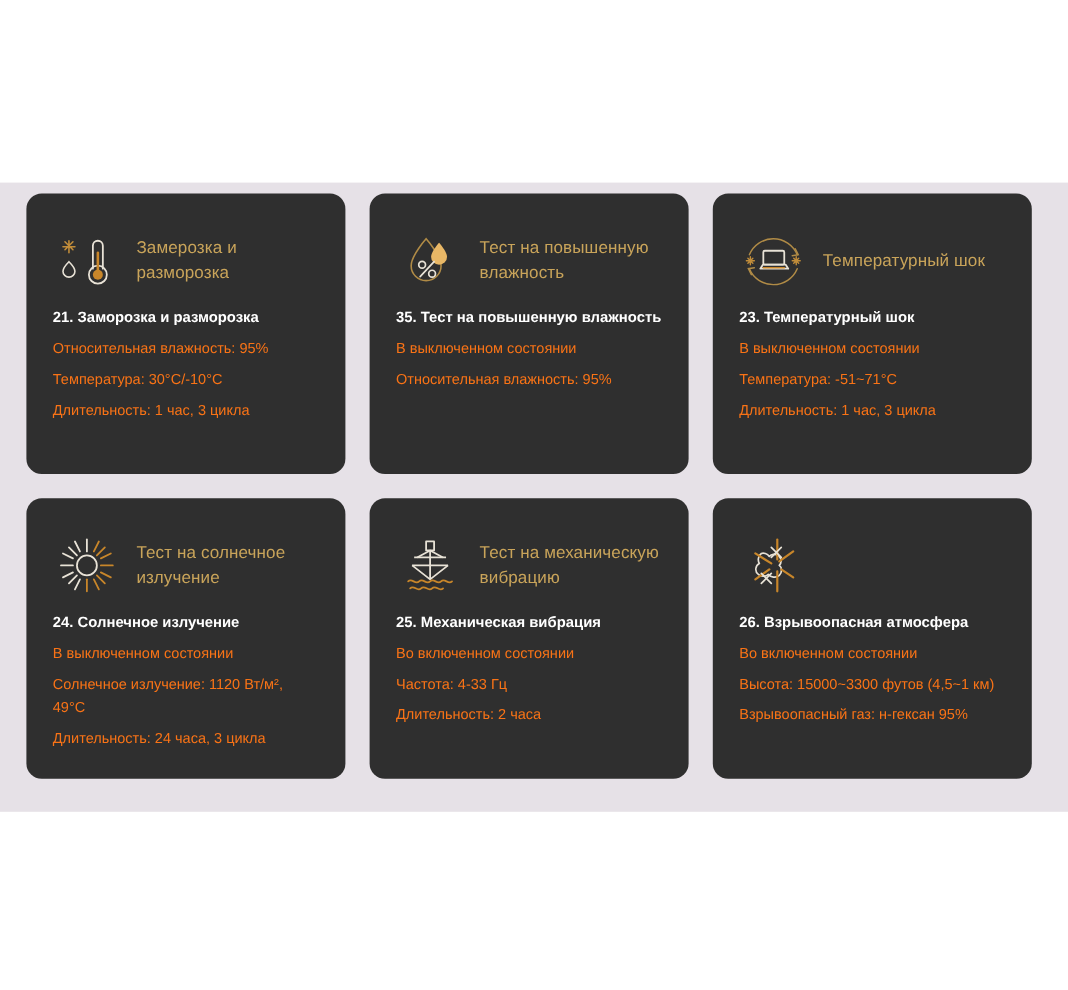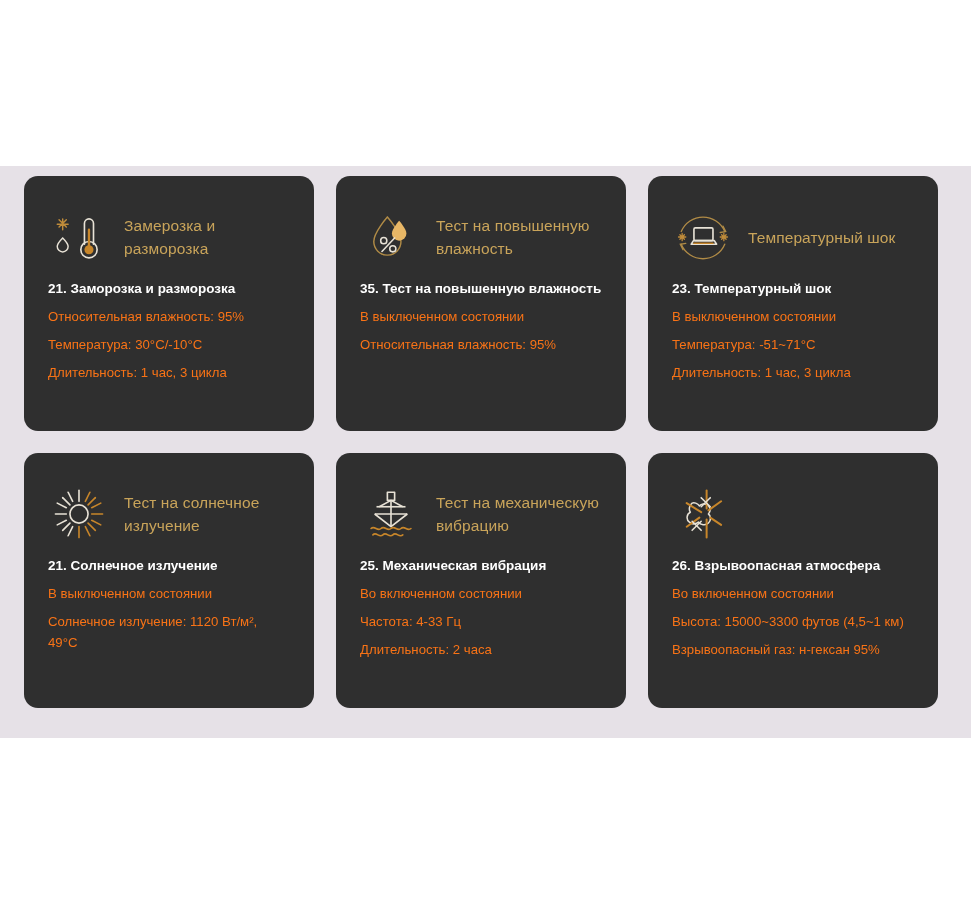--- a/index.html
+++ b/index.html
@@ -201,23 +201,24 @@
               <path d="M8 44l10-5" stroke="#e8e2d6"></path>
               <path d="M56 44l-10-5" stroke="#c8862a"></path>
               <path d="M20 56l5-10" stroke="#e8e2d6"></path>
               <path d="M44 56l-5-10" stroke="#c8862a"></path>
             </g>
           </svg>
         </span>
         <span class="card-title">Тест на солнечное излучение</span>
       </div>
       <div class="card-body">
-        <div class="item-heading">21. Солнечное излучение</div>
+        <div class="item-heading">24. Солнечное излучение</div>
         <div class="spec">В выключенном состоянии</div>
         <div class="spec">Солнечное излучение: 1120 Вт/м², 49°C</div>
+        <div class="spec">Длительность: 24 часа, 3 цикла</div>
       </div>
     </div>
 
     <div class="card card-row2">
       <div class="card-head">
         <span class="icon-wrap">
           <svg viewBox="0 0 64 64" fill="none">
             <g stroke="#e8e2d6" stroke-width="1.8" fill="none" stroke-linejoin="round">
               <rect x="28" y="8" width="8" height="9"></rect>
               <path d="M16 24h32"></path>

